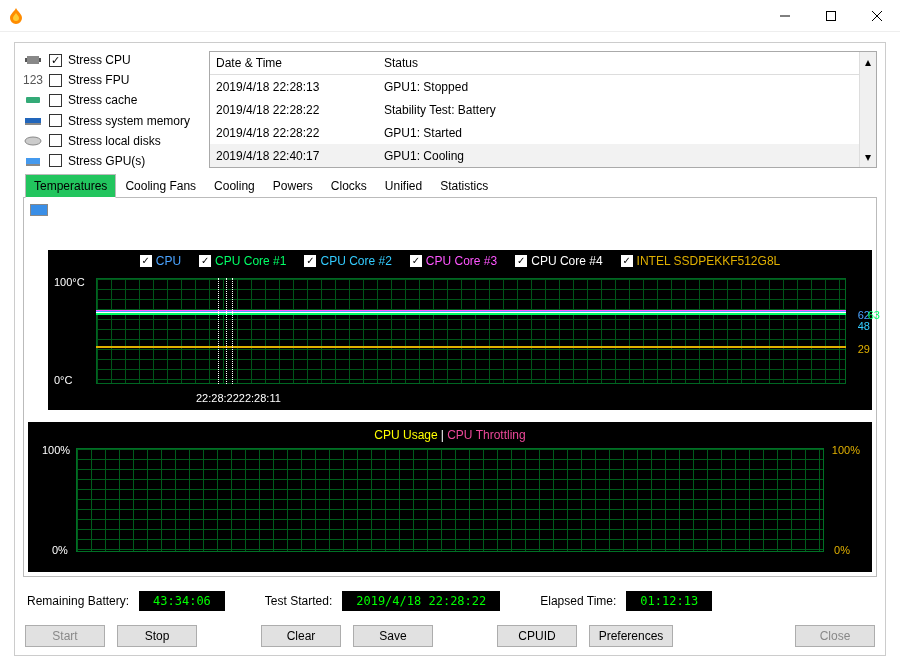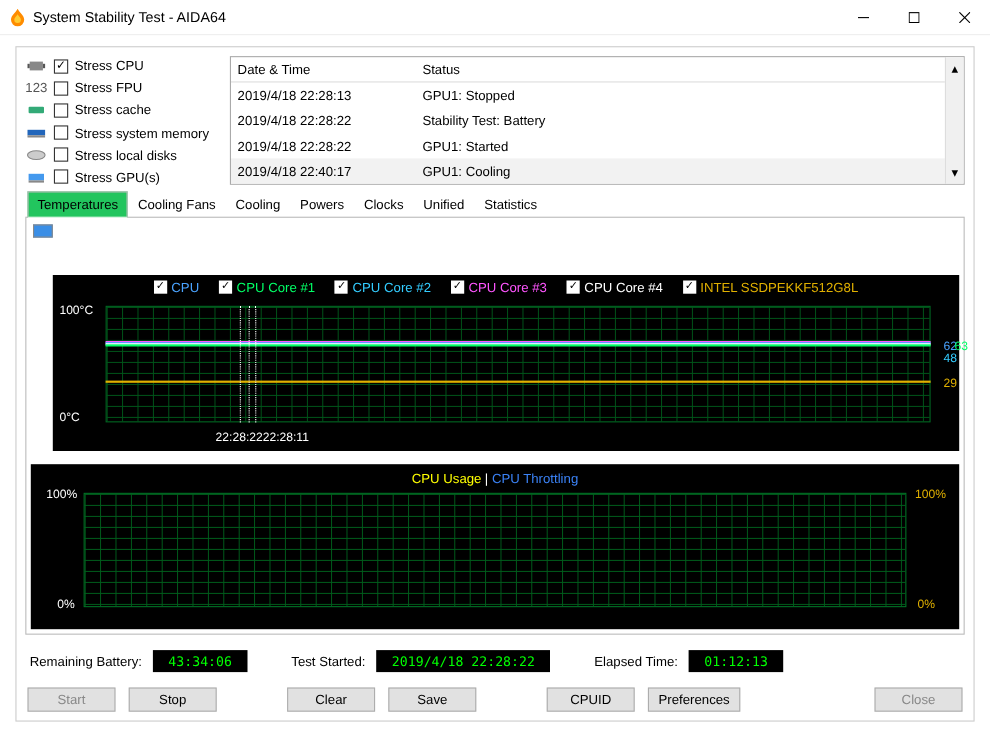--- a/index.html
+++ b/index.html
@@ -43,21 +43,21 @@
   }
   .ylbl{ position:absolute; left:6px; color:#fff; font-size:11px;}
   .xlbl{ position:absolute; bottom:6px; color:#fff; font-size:11px; }
   .rlbl{ position:absolute; right:2px; font-size:11px;}
   .plotline { position:absolute; left:48px; right:26px; height:2px; z-index:2;}
   .vline { position:absolute; top:28px; bottom:26px; border-left:1px dotted #fff; z-index:2;}
   .plot2 { background:#000; position:relative; height:150px; margin-top:12px;}
   .plot2 .tt { text-align:center; padding:6px 0; font-size:11px;}
   .plot2 .cu { color:#ff0;}
   .plot2 .sep{ color:#fff;}
-  .plot2 .ct { color:#3b82f6;}
+  .plot2 .ct { color:#ec4899;}
   .grid2 { position:absolute; left:48px; right:48px; top:26px; bottom:20px;
       background-image: linear-gradient(to right, #0a3 1px, transparent 1px),
                         linear-gradient(to bottom, #0a3 1px, transparent 1px);
       background-size: 14px 10px; opacity:0.55; border:1px solid #0c4;
   }
   .statusrow { display:flex; align-items:center; gap:10px; padding:14px 4px 10px 4px;}
   .sval { background:#000; color:#0f0; padding:3px 14px; font-family:monospace; font-size:12px;}
   .slabel { font-size:12px; }
   .buttonbar { display:flex; gap:12px; padding:4px 2px 0 2px;}
   .btn { width:80px; height:22px; background:#e1e1e1; border:1px solid #adadad; display:flex; align-items:center; justify-content:center; font-size:12px;}
@@ -65,21 +65,20 @@
   .spacer { width:40px;}
 </style>
 </head>
 <body>
 
 <div class="titlebar">
   <svg class="ticon" viewBox="0 0 16 16">
     <path d="M8 0 C10 4 14 6 14 10 A6 6 0 0 1 2 10 C2 6 6 4 8 0 Z" fill="#ff8c00"></path>
     <path d="M8 5 C9 7 11 8 11 10 A3 3 0 0 1 5 10 C5 8 7 7 8 5 Z" fill="#ffcc33"></path>
   </svg>
-  <span class="title">System Stability Test - AIDA64</span>
   <div class="winbtns">
     <div class="winbtn">
         <svg width="10" height="10">
           <line x1="0" y1="5" x2="10" y2="5" stroke="#000"></line>
         </svg>
       </div>
     <div class="winbtn">
         <svg width="10" height="10">
           <rect x="0.5" y="0.5" width="9" height="9" fill="none" stroke="#000"></rect>
         </svg>

